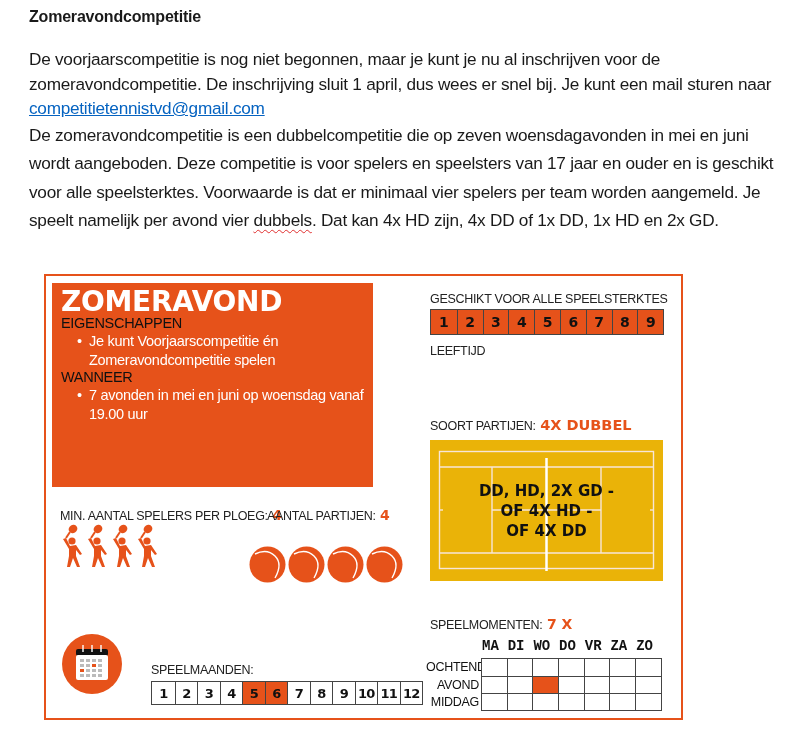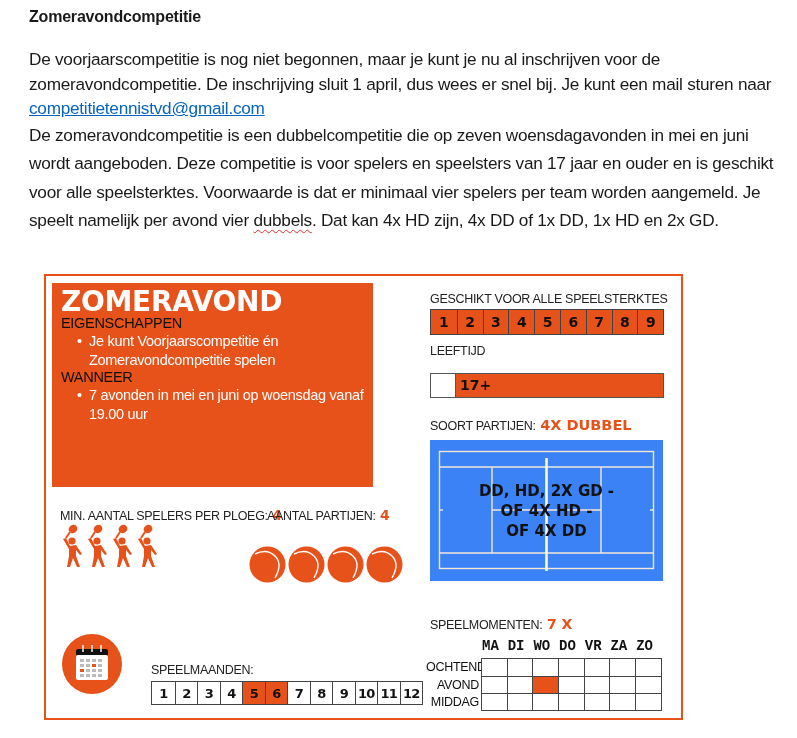--- a/index.html
+++ b/index.html
@@ -54,21 +54,21 @@
   }
   .level-cell:first-child { border-left: none; }
 
   .age-row { left: 384px; top: 97px; width: 234px; height: 25px; display: flex; border: 1px solid #555; }
   .age-empty { width: 25px; background: #fff; border-right: 1px solid #555; }
   .age-fill {
     flex: 1; background: #e6521a; color: #111; padding-left: 4px;
     font-family: "DejaVu Sans", sans-serif; font-weight: bold; font-size: 14px; line-height: 23px;
   }
 
-  .court { left: 384px; top: 164px; width: 233px; height: 141px; background: #3b82f6; }
+  .court { left: 384px; top: 164px; width: 233px; height: 141px; background: #eab308; }
   .court-text {
     position: absolute; left: 0; top: 0; width: 100%; height: 100%;
     display: flex; flex-direction: column; align-items: center; justify-content: center;
     font-family: "DejaVu Sans", sans-serif; font-weight: bold; font-size: 15px; color: #111;
     line-height: 20px; text-align: center;
   }
 
   .ball-row { left: 203px; top: 270px; display: flex; gap: 2px; }
   .player-row { left: 14px; top: 248px; display: flex; gap: 0px; }
 
@@ -129,24 +129,20 @@
     <div class="level-cell">3</div>
     <div class="level-cell">4</div>
     <div class="level-cell">5</div>
     <div class="level-cell">6</div>
     <div class="level-cell">7</div>
     <div class="level-cell">8</div>
     <div class="level-cell">9</div>
   </div>
 
   <div class="abs label cond" style="left:384px; top:68px;">LEEFTIJD</div>
-  <div class="abs age-row">
-    <div class="age-empty"></div>
-    <div class="age-fill">17+</div>
-  </div>
 
   <div class="abs" style="left:384px; top:140px; white-space:nowrap;">
     <span class="label cond">SOORT PARTIJEN:</span>
     <span class="label-big" style="font-size:14.5px;">4X DUBBEL</span>
   </div>
 
   <div class="abs court">
     <svg width="233" height="141" viewBox="0 0 233 141" style="position:absolute;left:0;top:0;">
       <g fill="none" stroke="#f7e6d8" stroke-width="1.4">
         <rect x="9.5" y="11.5" width="214" height="117"></rect>

